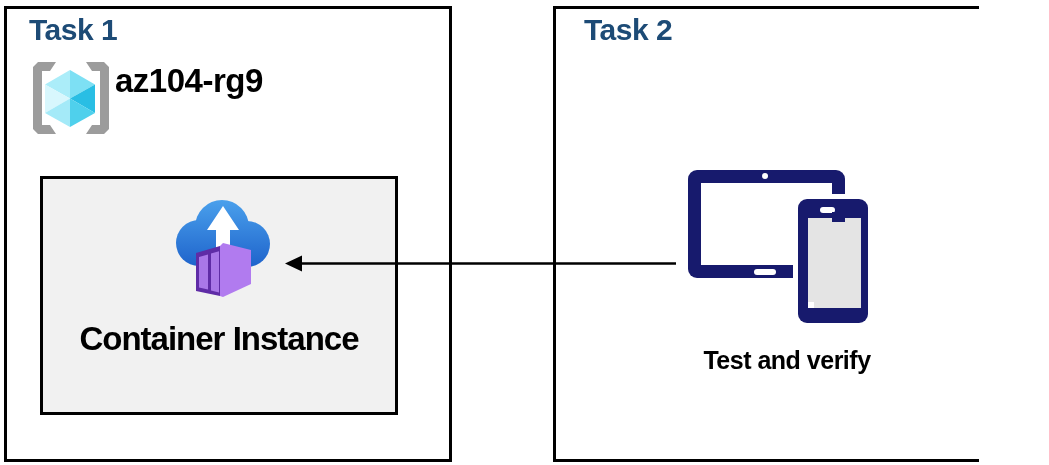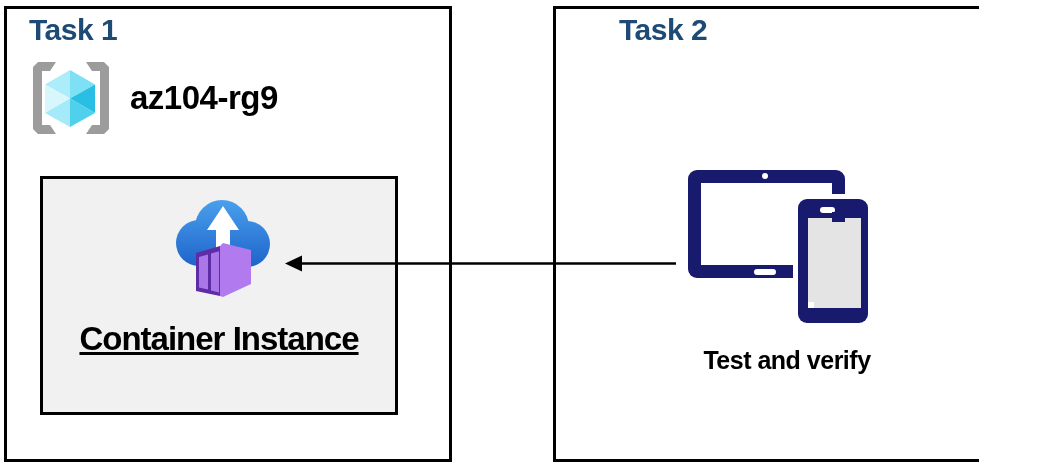--- a/index.html
+++ b/index.html
@@ -8,31 +8,31 @@
     font-family:"Liberation Sans", sans-serif; overflow:hidden;
   }
   .task-box { position:absolute; border:3px solid #000000; background:#ffffff; box-sizing:content-box; }
   #task1-box { left:4px;  top:6px; width:442px; height:450px; }
   #task2-box { left:553px; top:6px; width:486px; height:450px; }
   .task-title {
     position:absolute; left:22px; top:4px;
     font-size:30px; font-weight:bold; color:#1D4B76; letter-spacing:-0.5px;
     white-space:nowrap;
   }
-  #task2-box .task-title { left:28px;margin-left:35px; }
-  .rg-row { position:absolute; left:22px; top:53px; display:flex; align-items:center; gap:17px; }
+  #task2-box .task-title { left:28px; }
+  .rg-row { position:absolute; left:22px; top:53px; display:flex; align-items:flex-start; gap:2px; }
   .rg-name { font-size:33px; font-weight:bold; color:#000000; letter-spacing:-0.5px; white-space:nowrap; }
   .ci-box {
     position:absolute; left:33px; top:167px; width:352px; height:233px;
     background:#F1F1F1; border:3px solid #000000;
   }
   .aci-icon { position:absolute; left:132px; top:17px; }
   .ci-label {
     position:absolute; left:0; right:0; top:141px; text-align:center;
-    font-size:33px; font-weight:bold; color:#000000; letter-spacing:-1px; white-space:nowrap;text-decoration:underline;
+    font-size:33px; font-weight:bold; color:#000000; letter-spacing:-1px; white-space:nowrap;
   }
   .devices-icon { position:absolute; left:130px; top:159px; }
   .t2-caption {
     position:absolute; left:81px; top:337px; width:300px; text-align:center;
     font-size:25px; font-weight:bold; color:#000000; letter-spacing:-0.5px; white-space:nowrap;
   }
   .arrow-svg { position:absolute; left:0; top:0; pointer-events:none; }
 </style>
 </head>
 <body>

